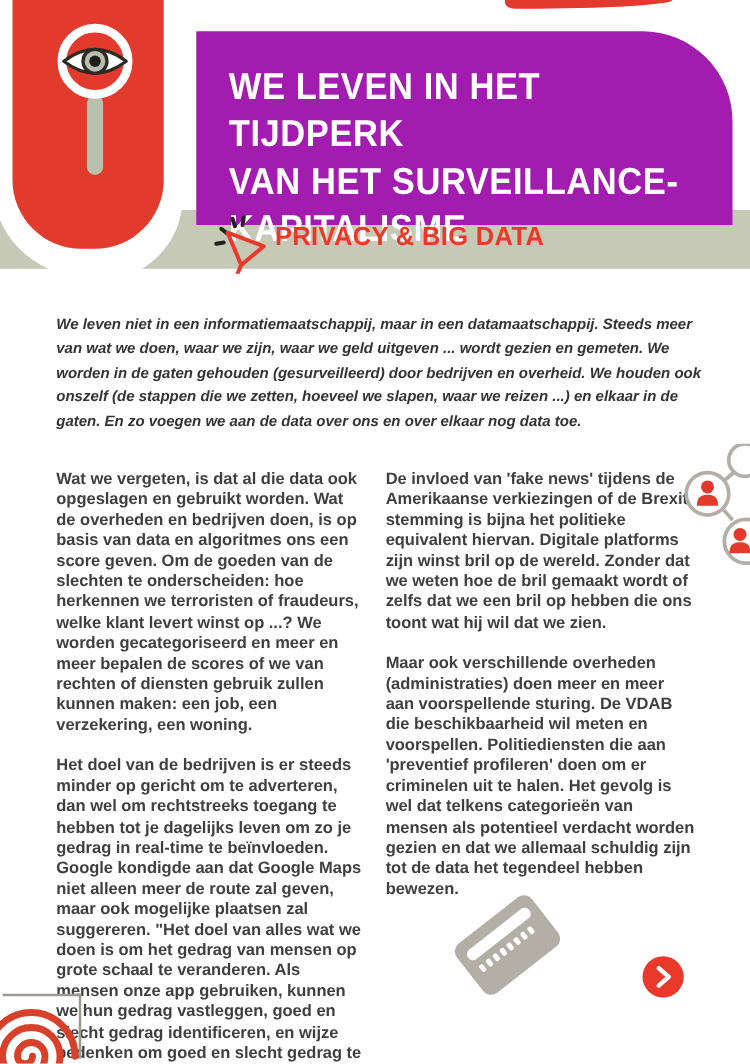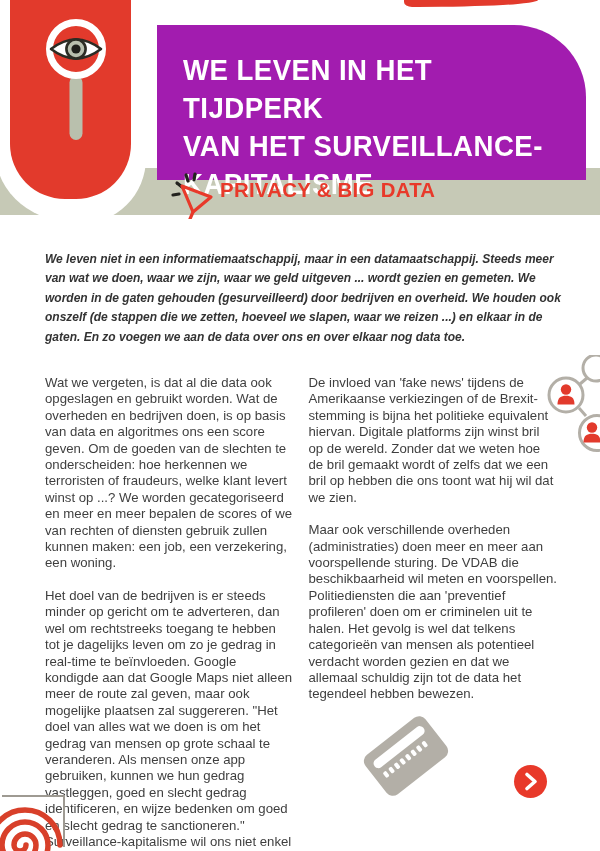--- a/index.html
+++ b/index.html
@@ -22,21 +22,21 @@
     white-space:pre-line;transform:scaleX(.92);transform-origin:left top;}
   .category-row{position:absolute;left:170px;top:171px;width:300px;height:44px;}
   .cursor-icon{position:absolute;left:0;top:0;}
   .category-label{position:absolute;left:50px;top:7px;margin:0;color:#e8392a;
     font-weight:bold;font-size:21px;letter-spacing:.3px;transform:scaleX(.97);transform-origin:left top;}
   
   .intro{position:absolute;left:45px;top:250px;width:522px;margin:0;
     font-style:italic;font-weight:bold;font-size:12px;line-height:19.4px;color:#333333;}
   .columns{position:absolute;left:45px;top:375px;width:512px;display:flex;gap:15px;}
   .col{width:249px;}
-  .col p{margin:0 0 16px 0;font-size:13.2px;line-height:16.4px;color:#3f3f3f;}
+  .col p{margin:0 0 16px 0;font-size:13.2px;line-height:16.4px;color:#3f3f3f;font-weight:bold;}
   
   .network-icon{position:absolute;right:0;top:355px;}
   .card-icon{position:absolute;left:346px;top:696px;}
   .next-btn{position:absolute;left:514px;top:765px;width:33px;height:33px;border-radius:50%;
     background:#e8392a;border:none;padding:0;cursor:pointer;}
   .fingerprint-icon{position:absolute;left:-22px;top:801px;}
   .corner-bracket{position:absolute;left:2px;top:795px;width:61px;height:50px;
     border-top:2.5px solid #9e9a92;border-right:2.5px solid #9e9a92;}
 </style>
 </head>

